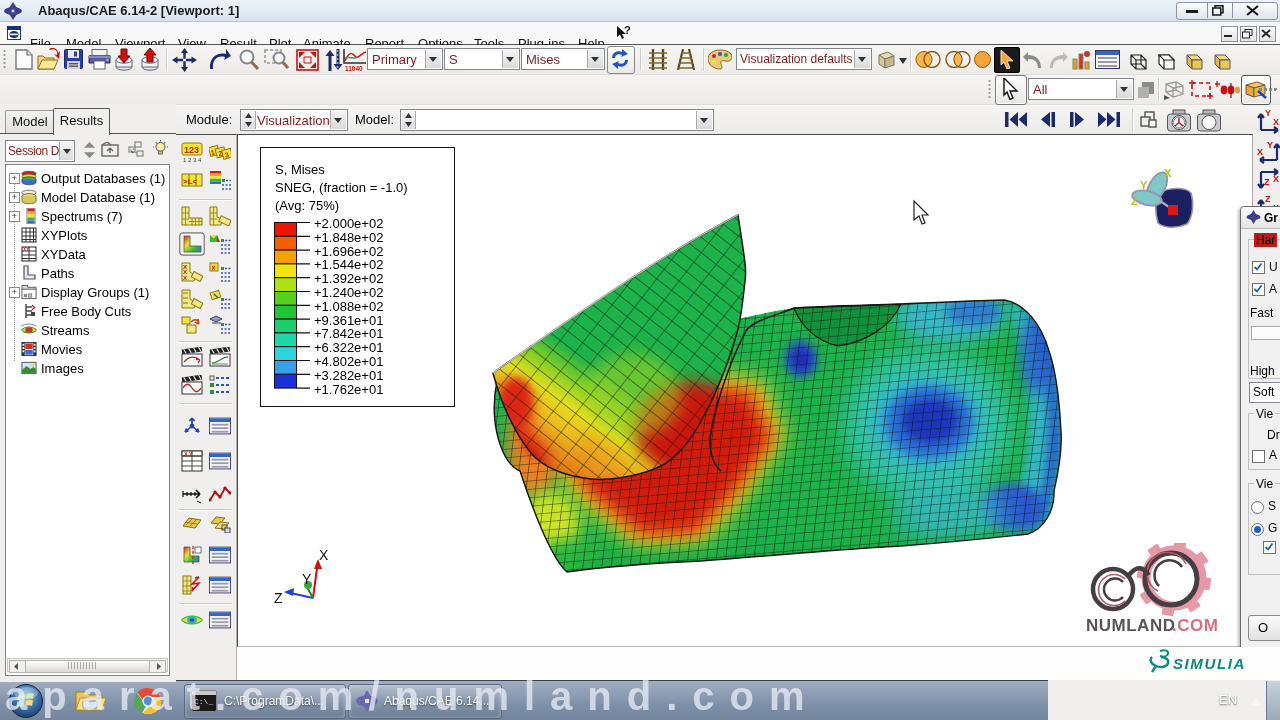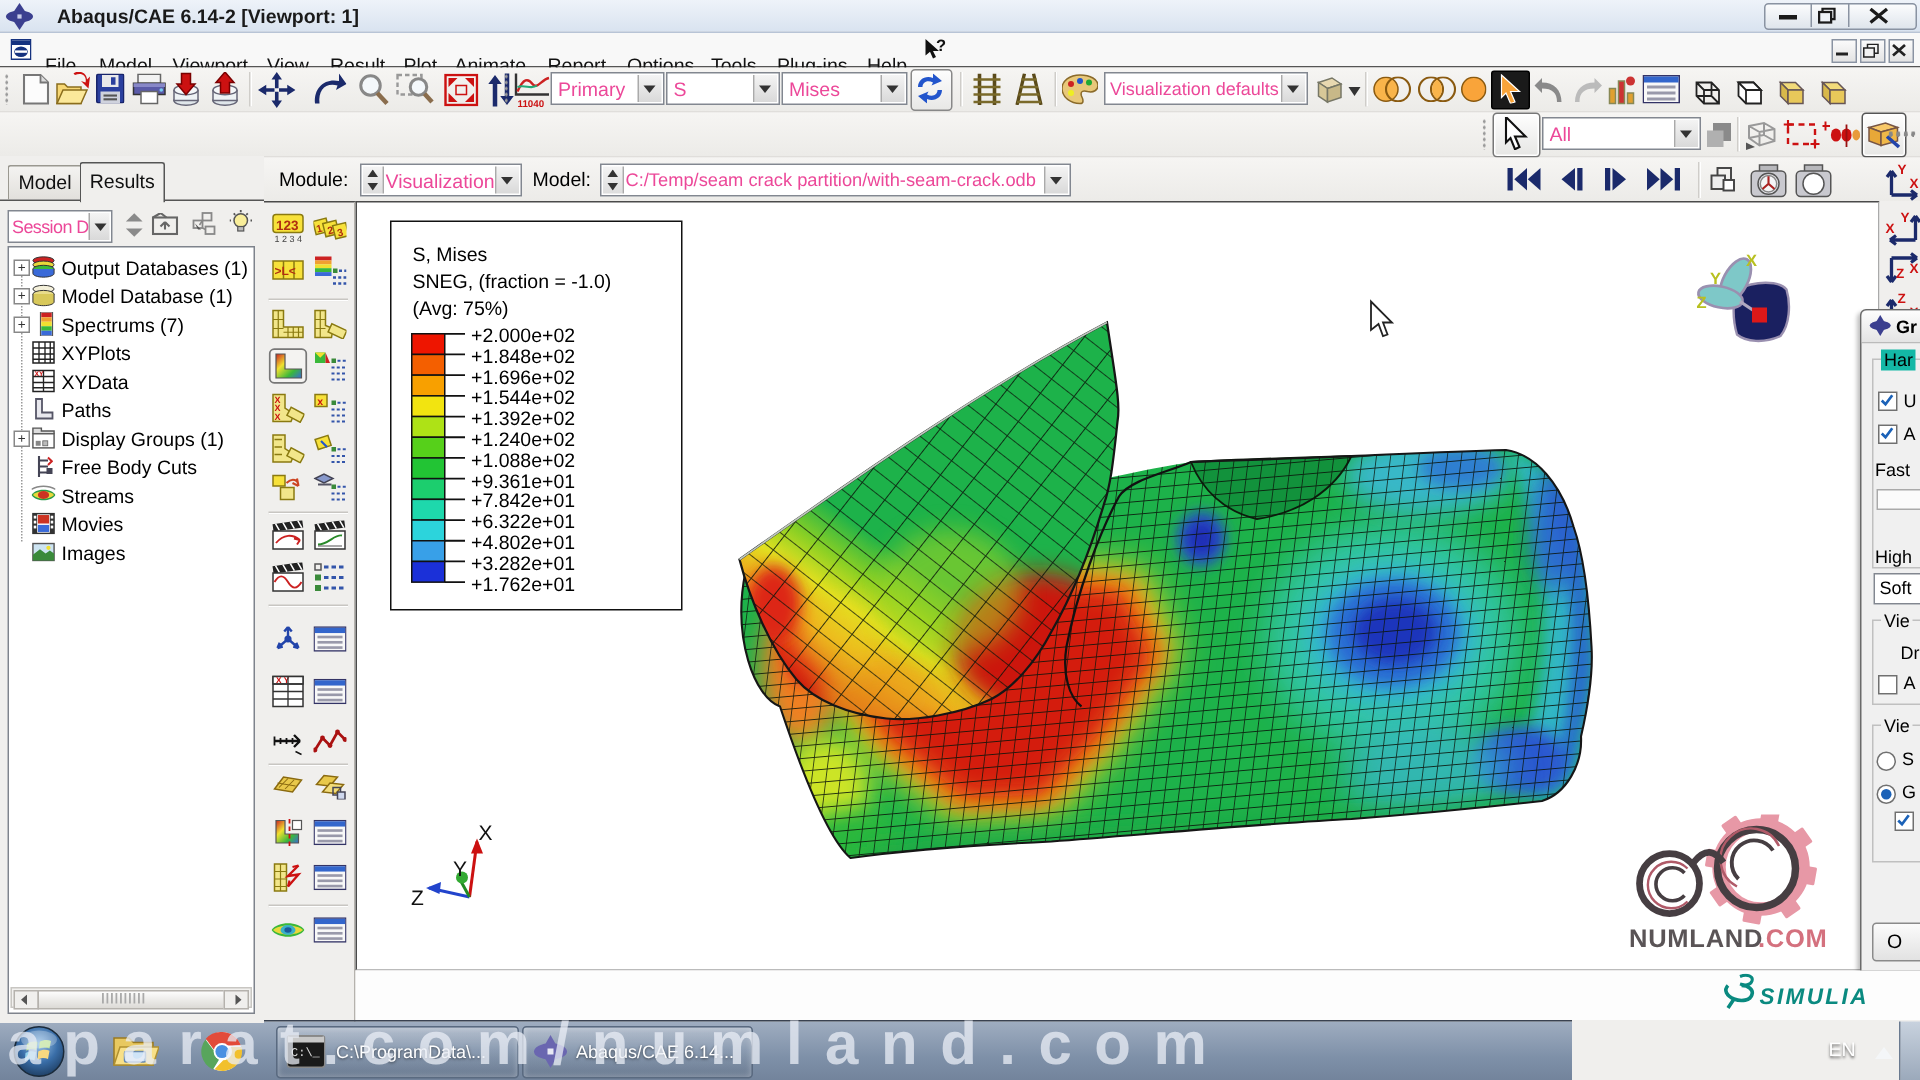--- a/index.html
+++ b/index.html
@@ -6,21 +6,21 @@
   body{width:1280px;height:720px;overflow:hidden;font-family:"Liberation Sans",sans-serif;position:relative;background:#f0efed;}
   .abs{position:absolute;}
   
   #titlebar{left:0;top:0;width:1280px;height:21px;background:linear-gradient(#eef3f9,#d9e3f0);border-bottom:1px solid #b8c4d6;}
   #titlebar .ttxt{position:absolute;left:38px;top:3px;font-size:13px;font-weight:bold;color:#1a1a1a;}
   #menubar{left:0;top:22px;width:1280px;height:22px;background:#f8f8f8;border-bottom:1px solid #555;}
   .menu{position:absolute;top:3px;font-size:13px;color:#111;margin-top:11px;}
   #toolbar1{left:0;top:45px;width:1280px;height:29px;background:linear-gradient(#f6f5f3,#ecebe8);border-bottom:1px solid #e0dedb;}
   #toolbar2{left:0;top:75px;width:1280px;height:29px;background:linear-gradient(#f6f5f3,#ecebe8);border-bottom:1px solid #e0dedb;}
   #modulebar{left:0;top:105px;width:1280px;height:29px;background:linear-gradient(#f6f5f3,#ecebe8);}
-  .combo{position:absolute;background:#fff;border:1px solid #828790;height:20px;font-size:13px;color:#ec4899;}
+  .combo{position:absolute;background:#fff;border:1px solid #828790;height:20px;font-size:13px;color:#7f1d1d;}
   .combo .ctxt{position:absolute;left:4px;top:3px;white-space:nowrap;overflow:hidden;}
   .combo .cbtn{position:absolute;right:1px;top:1px;bottom:1px;width:15px;background:linear-gradient(#f4f4f4,#d9d9d9);border-left:1px solid #aaa;}
   .combo .cbtn:after{content:"";position:absolute;left:3px;top:7px;border:4px solid transparent;border-top:5px solid #333;}
   .sep{position:absolute;width:1px;background:#cfcdc9;border-right:1px solid #fff;}
   .grip{position:absolute;width:3px;background-image:radial-gradient(circle,#9a9a9a 1px,transparent 1.2px);background-size:3px 4px;}
   
   #lpanel{left:0;top:104px;width:176px;height:578px;background:#f0efed;z-index:5;}
   .tab{position:absolute;font-size:13px;color:#111;text-align:center;}
   .trow{position:absolute;left:0;height:19px;font-size:13px;color:#000;white-space:nowrap;}
   .plus{position:absolute;left:1px;top:4px;width:9px;height:9px;border:1px solid #888;background:#fff;font-size:9px;line-height:8px;text-align:center;color:#333;}
@@ -387,21 +387,20 @@
     <span class="ctxt" style="left:16px">Visualization</span>
       <span class="cbtn"></span>
     <span style="position:absolute;left:1px;top:1px;bottom:1px;width:13px;background:linear-gradient(#f4f4f4,#ddd);border-right:1px solid #aaa"></span>
     <svg style="position:absolute;left:3px;top:3px" width="9" height="14" viewBox="0 0 9 14">
         <path d="M4.5 0 L8 5 L1 5 Z" fill="#333"></path>
         <path d="M4.5 14 L8 9 L1 9 Z" fill="#333"></path>
       </svg>
   </div>
   <span class="abs" style="left:355px;top:7px;font-size:13px">Model:</span>
   <div class="combo" style="left:400px;top:4px;width:312px">
-    <span class="ctxt" style="left:16px;font-size:12.2px">C:/Temp/seam crack partition/with-seam-crack.odb</span>
       <span class="cbtn"></span>
     <span style="position:absolute;left:1px;top:1px;bottom:1px;width:13px;background:linear-gradient(#f4f4f4,#ddd);border-right:1px solid #aaa"></span>
     <svg style="position:absolute;left:3px;top:3px" width="9" height="14" viewBox="0 0 9 14">
         <path d="M4.5 0 L8 5 L1 5 Z" fill="#333"></path>
         <path d="M4.5 14 L8 9 L1 9 Z" fill="#333"></path>
       </svg>
   </div>
   
   <g>
   <svg class="abs" style="left:1004px;top:6px" width="24" height="17" viewBox="0 0 24 17">
@@ -1059,21 +1058,21 @@
 <div class="abs" id="dialog">
   <div class="abs" style="left:0;top:0;width:40px;height:21px;background:linear-gradient(#fdfdfd,#e4e4e4);border-bottom:1px solid #bbb;border-radius:4px 0 0 0;">
     <svg class="abs" style="left:5px;top:3px" width="15" height="14" viewBox="0 0 15 14">
         <ellipse cx="7.5" cy="7" rx="7" ry="3" fill="#3b3f8f"></ellipse>
         <path d="M7.5 0 L10.5 5 L4.5 5 Z" fill="#3b3f8f"></path>
         <path d="M7.5 14 L10.5 9 L4.5 9 Z" fill="#3b3f8f"></path>
       </svg>
     <span class="abs" style="left:23px;top:4px;font-size:12px;font-weight:bold">Gr</span>
   </div>
   <div class="abs" style="left:7px;top:32px;width:40px;height:138px;border:1px solid #c0c0c0;"></div>
-  <span class="abs" style="left:13px;top:26px;background:#14b8a6;padding:0 2px;">Har</span>
+  <span class="abs" style="left:13px;top:26px;background:#b91c1c;padding:0 2px;">Har</span>
   <div class="abs" style="left:11px;top:54px;width:11px;height:11px;background:#fff;border:1px solid #707070;"></div>
   <svg class="abs" style="left:12px;top:55px" width="10" height="10" viewBox="0 0 10 10">
       <path d="M1.5 5 L4 7.5 L8.5 1.5" stroke="#1b62b8" stroke-width="1.8" fill="none"></path>
     </svg>
   <span class="abs" style="left:28px;top:53px">U</span>
   <div class="abs" style="left:11px;top:76px;width:11px;height:11px;background:#fff;border:1px solid #707070;"></div>
   <svg class="abs" style="left:12px;top:77px" width="10" height="10" viewBox="0 0 10 10">
       <path d="M1.5 5 L4 7.5 L8.5 1.5" stroke="#1b62b8" stroke-width="1.8" fill="none"></path>
     </svg>
   <span class="abs" style="left:28px;top:75px">A</span>

